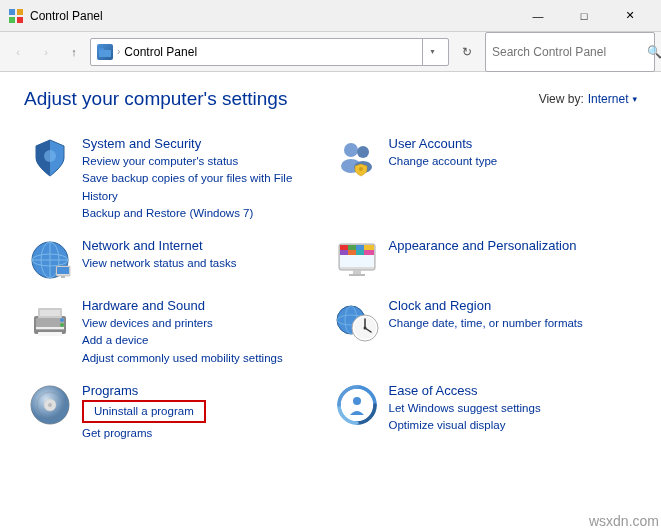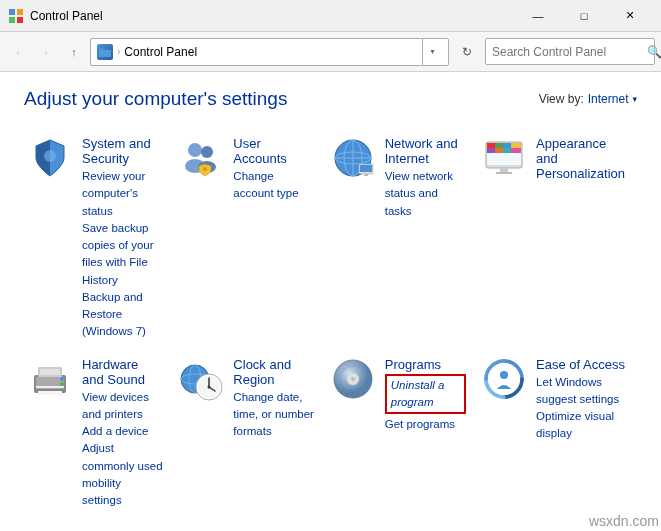--- a/index.html
+++ b/index.html
@@ -127,21 +127,21 @@
       justify-content: center;
       cursor: pointer;
       border: 1px solid transparent;
       border-radius: 2px;
       color: #555;
       font-size: 12px;
     }
 
     .search-box {
       width: 170px;
-      height: 27px;
+      height: 40px;
       border: 1px solid #abadb3;
       background: #fff;
       display: flex;
       align-items: center;
       padding: 0 6px;
       border-radius: 2px;
     }
     .search-input {
       flex: 1;
       border: none;
@@ -188,21 +188,21 @@
       cursor: pointer;
     }
     .view-by-arrow {
       color: #003399;
       font-size: 9px;
     }
 
     
     .categories {
       display: grid;
-      grid-template-columns: 1fr 1fr 1fr 1fr;
+      grid-template-columns: 1fr 1fr;
       gap: 0;
     }
 
     .category-item {
       display: flex;
       align-items: flex-start;
       padding: 8px 12px 8px 4px;
       gap: 10px;
     }
 
@@ -510,21 +510,21 @@
             </radialGradient>
           </defs>
           <circle cx="22" cy="22" r="6" fill="#e0e0e0" stroke="#ccc" stroke-width="0.5"></circle>
           <circle cx="22" cy="22" r="2" fill="#bbb"></circle>
 
           <circle cx="22" cy="22" r="13" fill="none" stroke="#7a7a7a" stroke-width="0.5" opacity="0.5"></circle>
         </svg>
       </div>
       <div class="category-content">
         <span class="category-title">Programs</span>
-        <span class="category-link highlighted" style="border:2px solid #cc0000; padding:1px 4px; display:inline-block; margin-bottom:2px;font-style:italic;">Uninstall a program</span>
+        <span class="category-link highlighted" style="border:2px solid #cc0000; padding:1px 10px; display:inline-block; margin-bottom:2px;">Uninstall a program</span>
         <span class="category-link" style="display:block;">Get programs</span>
       </div>
     </div>
 
     <div class="category-item">
       <div class="category-icon icon-ease">
         <svg width="44" height="44" viewBox="0 0 44 44">
 
           <circle cx="22" cy="22" r="18" fill="none" stroke="#4a90d9" stroke-width="3"></circle>
 

